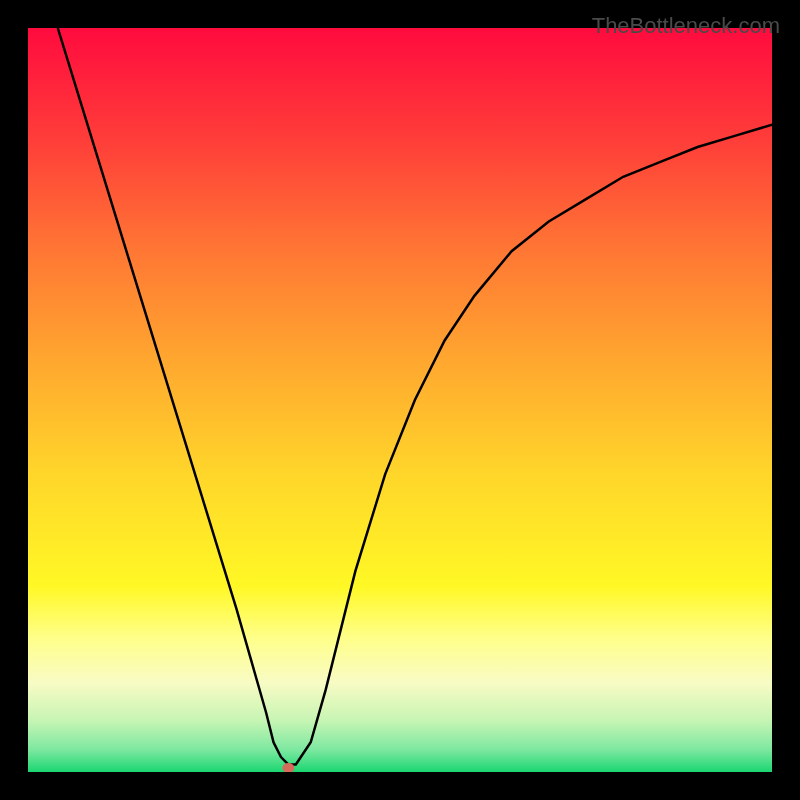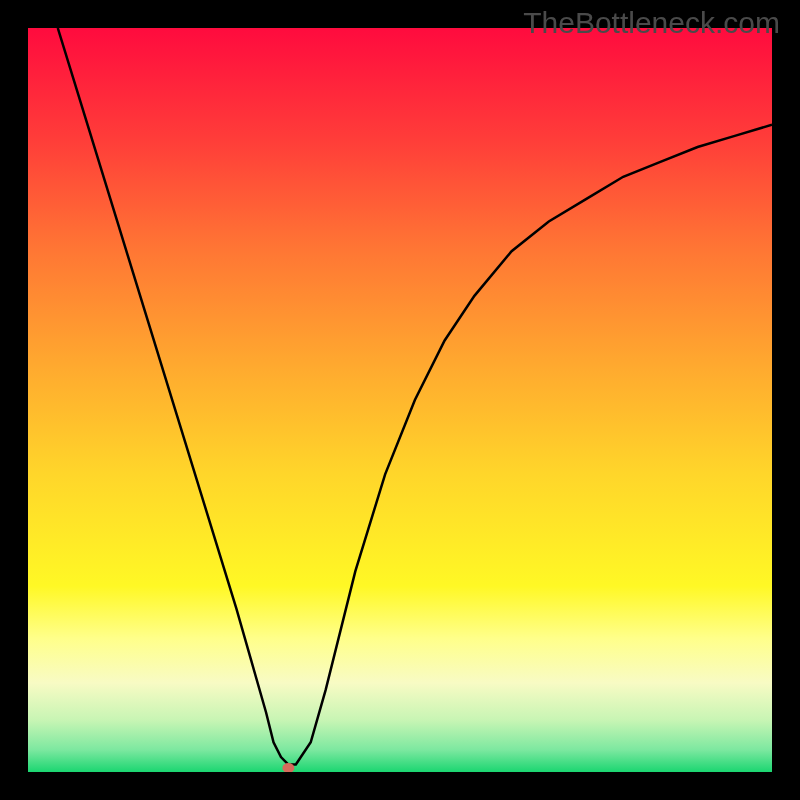--- a/index.html
+++ b/index.html
@@ -9,24 +9,24 @@
   }
   body {
     width: 800px;
     height: 800px;
     background: #000;
     position: relative;
     font-family: Arial, sans-serif;
   }
   .watermark {
     position: absolute;
-    top: 6px;
+    top: 13px;
     right: 20px;
     color: #4a4a4a;
-    font-size: 30px;
+    font-size: 22px;
     font-weight: 500;
     z-index: 10;
   }
   .chart-container {
     position: absolute;
     top: 28px;
     left: 28px;
     width: 744px;
     height: 744px;
     background: #000;

